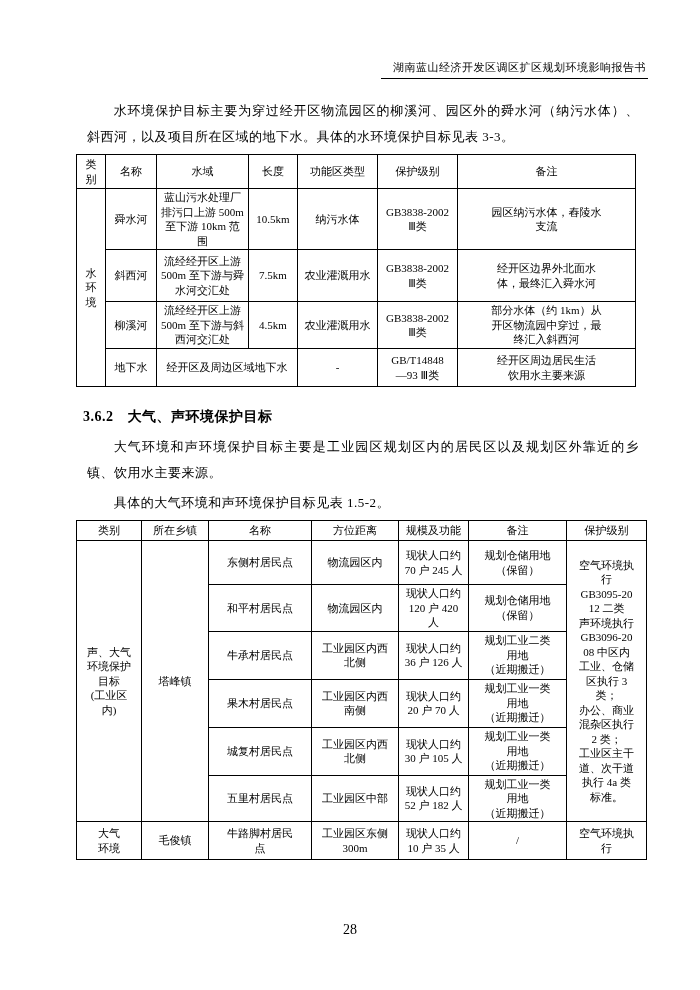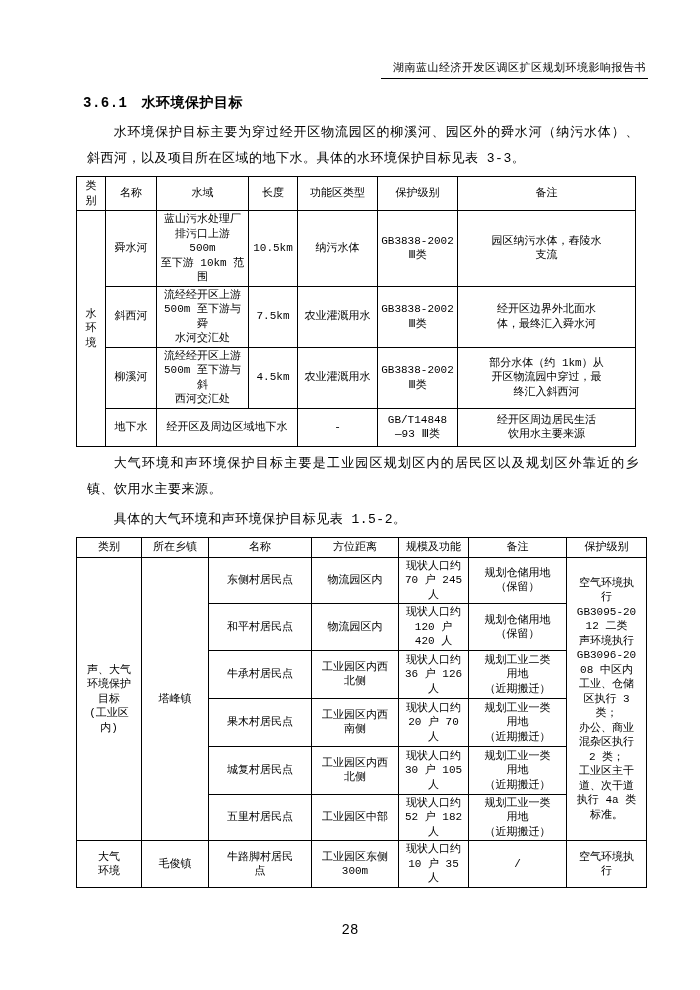--- a/index.html
+++ b/index.html
@@ -3,21 +3,21 @@
 <meta charset="utf-8">
 <style>
   * { box-sizing: border-box; }
   html,body { margin:0; padding:0; background:#e8e8e8; }
   .page {
     position: relative;
     width: 700px;
     height: 990px;
     margin: 0 auto;
     background: #ffffff;
-    font-family: Liberation Mono, monospace;
+    font-family: Liberation Serif, serif;
     color: #000;
     overflow: hidden;
   }
   .doc-header {
     position: absolute;
     top: 60px;
     right: 52px;
     font-size: 11px;
     letter-spacing: 0.5px;
     padding: 0 2px 3px 12px;
@@ -80,21 +80,20 @@
 </style>
 </head>
 <body>
 
 <div class="page">
 
   <div class="doc-header">湖南蓝山经济开发区调区扩区规划环境影响报告书</div>
 
   <div class="content">
 
-    <h3 class="section-heading"><span class="sec-num">3.6.1</span><span>水环境保护目标</span></h3>
     <p class="para">水环境保护目标主要为穿过经开区物流园区的柳溪河、园区外的舜水河（纳污水体）、斜西河，以及项目所在区域的地下水。具体的水环境保护目标见表 3-3。</p>
 
 
     <table class="doc-table" id="table1">
       <colgroup>
         <col style="width:29px">
           <col style="width:51px">
           <col style="width:92px">
           <col style="width:49px">
           <col style="width:80px">
@@ -157,20 +156,21 @@
         <td colspan="2">经开区及周边区域地下水</td>
         <td>-</td>
         <td>GB/T14848
 —93 Ⅲ类</td>
         <td>经开区周边居民生活
 饮用水主要来源</td>
       </tr>
     </tbody>
       </table>
 
+    <h3 class="section-heading sec2"><span class="sec-num">3.6.2</span><span>大气、声环境保护目标</span></h3>
     <p class="para">大气环境和声环境保护目标主要是工业园区规划区内的居民区以及规划区外靠近的乡镇、饮用水主要来源。</p>
     <p class="para">具体的大气环境和声环境保护目标见表 1.5-2。</p>
 
 
     <table class="doc-table" id="table2">
       <colgroup>
         <col style="width:65px">
           <col style="width:67px">
           <col style="width:103px">
           <col style="width:87px">

